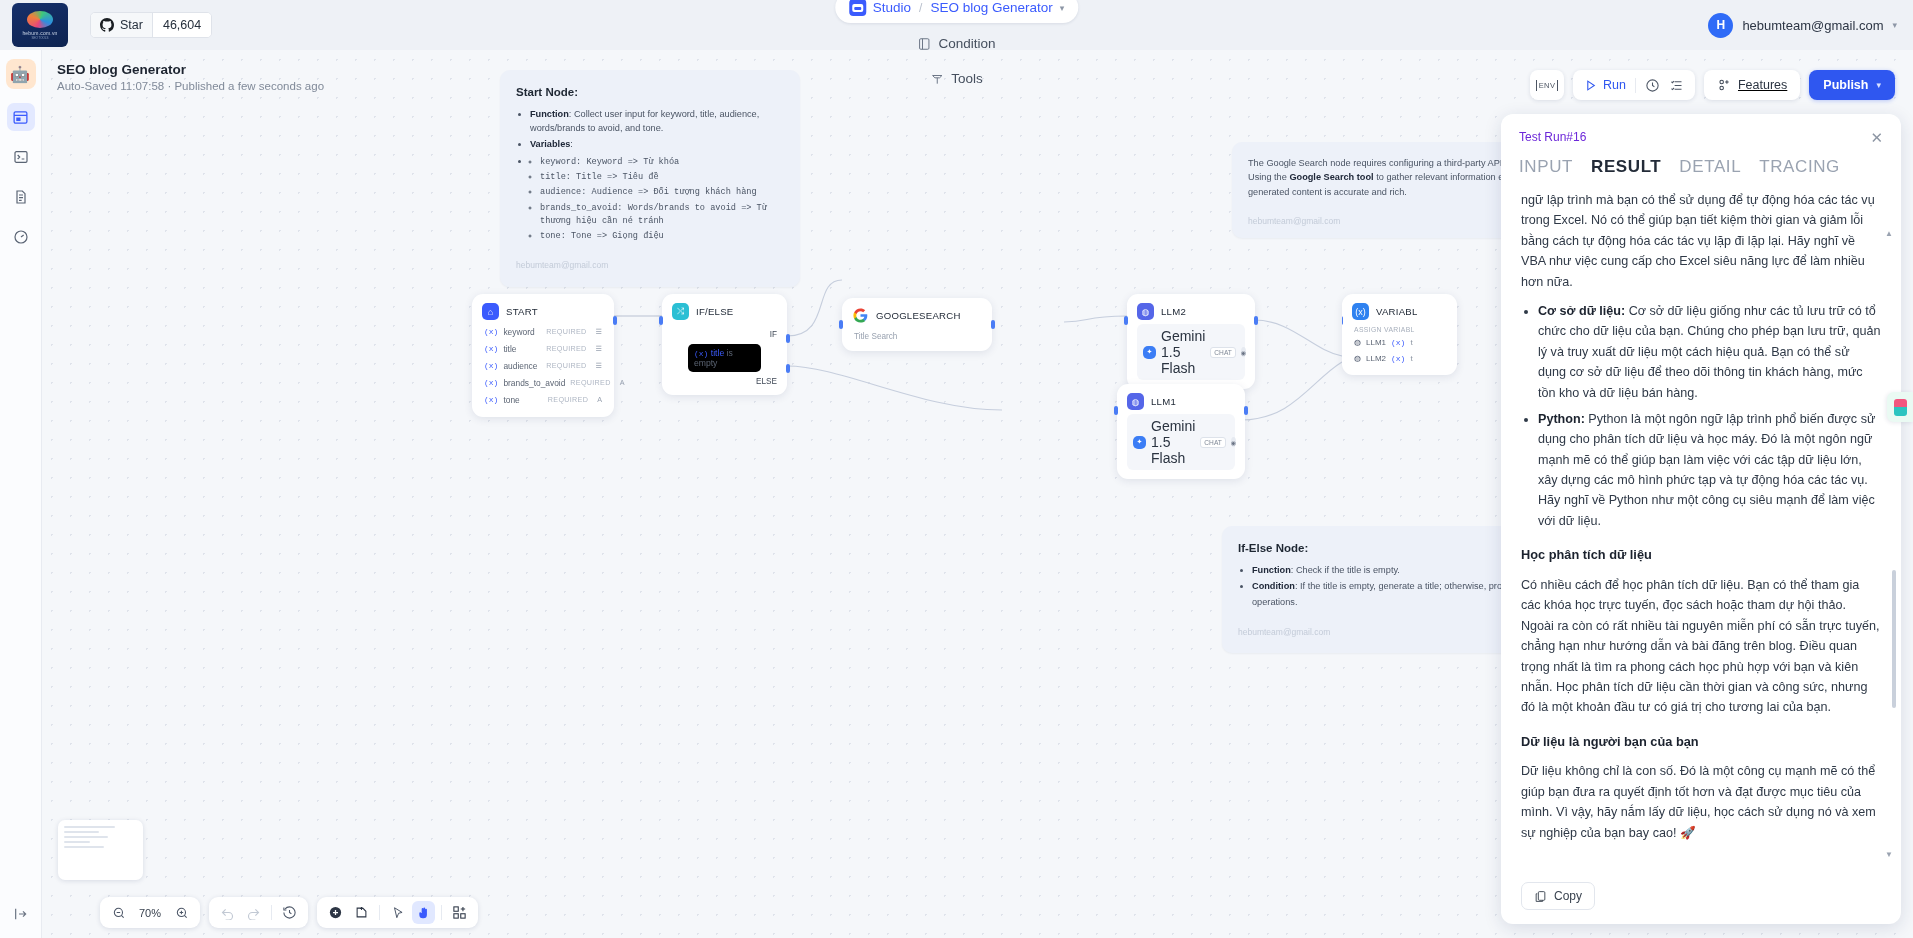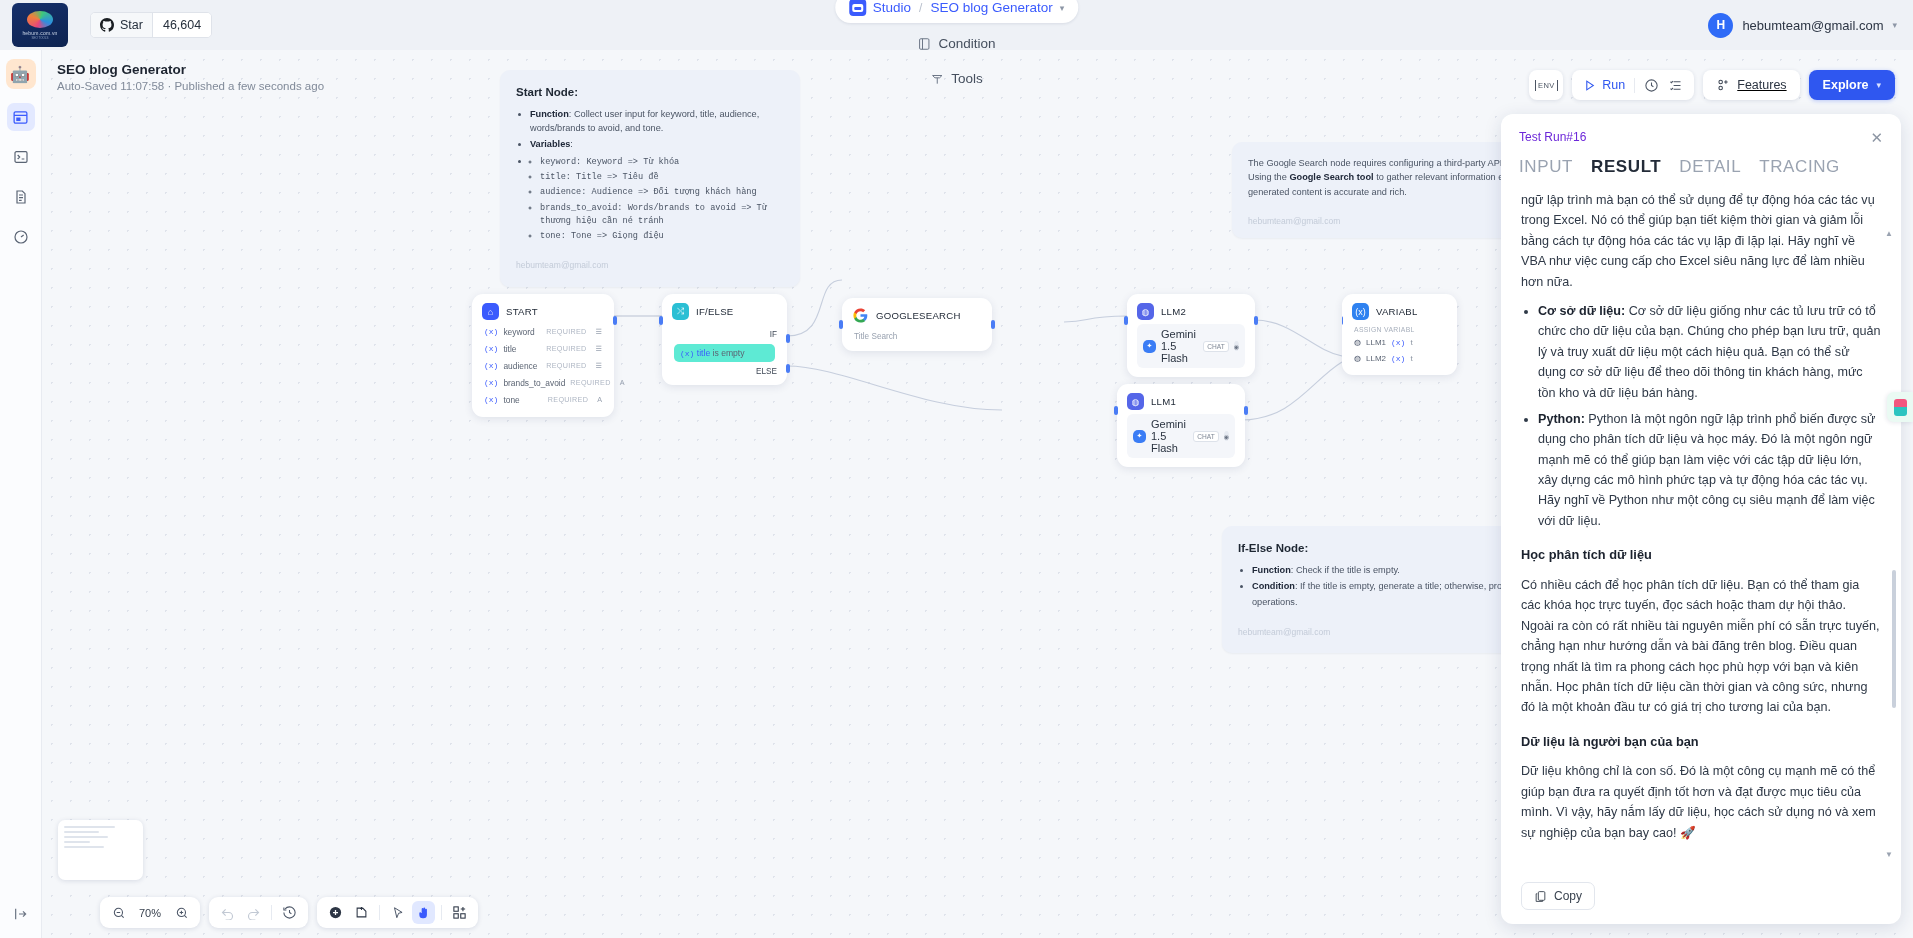--- a/index.html
+++ b/index.html
@@ -147,29 +147,29 @@
   .node-nm { font-size:9.6px; color:#222b38; letter-spacing:.25px; }
   .node-row {
     display:flex; align-items:center; gap:5px;
     padding:3.5px 2px; font-size:8.4px; color:#5b6473;
   }
   .vx { color:#3b5bfd; font-size:8px; font-family:"Liberation Mono",monospace; }
   .req { margin-left:auto; font-size:7.2px; color:#aeb6c3; letter-spacing:.3px;}
   .tbadge { font-size:7.2px; color:#9aa3b1; margin-left:4px;}
   .node-sub { font-size:8.2px; color:#98a1af; padding:5px 2px 1px; }
   .cond-row {
-    background:#5eead4; border-radius:5px; padding:4px 6px;
-    font-size:8.6px; color:#5b6473; margin:5px 2px;
+    background:#000000; border-radius:5px; padding:4px 6px;
+    font-size:8.6px; color:#5b6473; margin:5px 16px;
   }
   .io-lbl { font-size:8.2px; color:#3f4856; text-align:right; }
   .model-chip {
     display:flex; align-items:center; gap:5px; background:#f4f6fa;
     border-radius:6px; padding:4px 6px; margin-top:4px;
   }
-  .model-nm { font-size:11px; color:#2a3340; }
+  .model-nm { font-size:14px; color:#2a3340; }
   .chip-tag {
     font-size:6.6px; color:#7e8795; border:1px solid #dde2ea;
     border-radius:3px; padding:1px 3px; background:#fff;
   }
   .eye { width:10px;height:10px;border-radius:50%;background:#e6eaf1;
          display:flex;align-items:center;justify-content:center;font-size:6px;color:#6b7484;}
   .port {
     position:absolute; width:4px; height:9px; border-radius:2px; background:#4a7cf5;
   }
   .asgn { font-size:6.8px; color:#a6aebb; letter-spacing:.35px; padding:3px 2px 1px; }
@@ -371,21 +371,21 @@
     </div>
     <div style="background:#fff;border-radius:8px;box-shadow:0 1px 4px rgba(25,40,85,.12);height:30px;display:flex;align-items:center;padding:0 13px;gap:7px;cursor:pointer;text-decoration:underline;">
       <svg width="14" height="14" viewBox="0 0 24 24" fill="none" stroke="#3c4553" stroke-width="1.8">
         <circle cx="8" cy="7" r="3"></circle>
           <circle cx="8" cy="17" r="3"></circle>
           <path d="M17 4v6M14 7h6"></path>
       </svg>
       <span style="font-size:12.5px;color:#2b3442;">Features</span>
     </div>
     <div style="background:#2f57f0;border-radius:8px;height:30px;display:flex;align-items:center;padding:0 14px;gap:8px;cursor:pointer;box-shadow:0 1px 4px rgba(47,87,240,.3);">
-      <span style="font-size:12.5px;color:#fff;font-weight:600;">Explore</span>
+      <span style="font-size:12.5px;color:#fff;font-weight:600;">Publish</span>
       <span style="font-size:9px;color:#dce3ff;">▾</span>
     </div>
   </div>
 
   <div class="note" style="left:458px; top:20px; width:300px;">
     <h4>Start Node:</h4>
     <ul>
       <li>
         <b>Function</b><span>: Collect user input for keyword, title, audience, words/brands to avoid, and tone.</span>
       </li>

